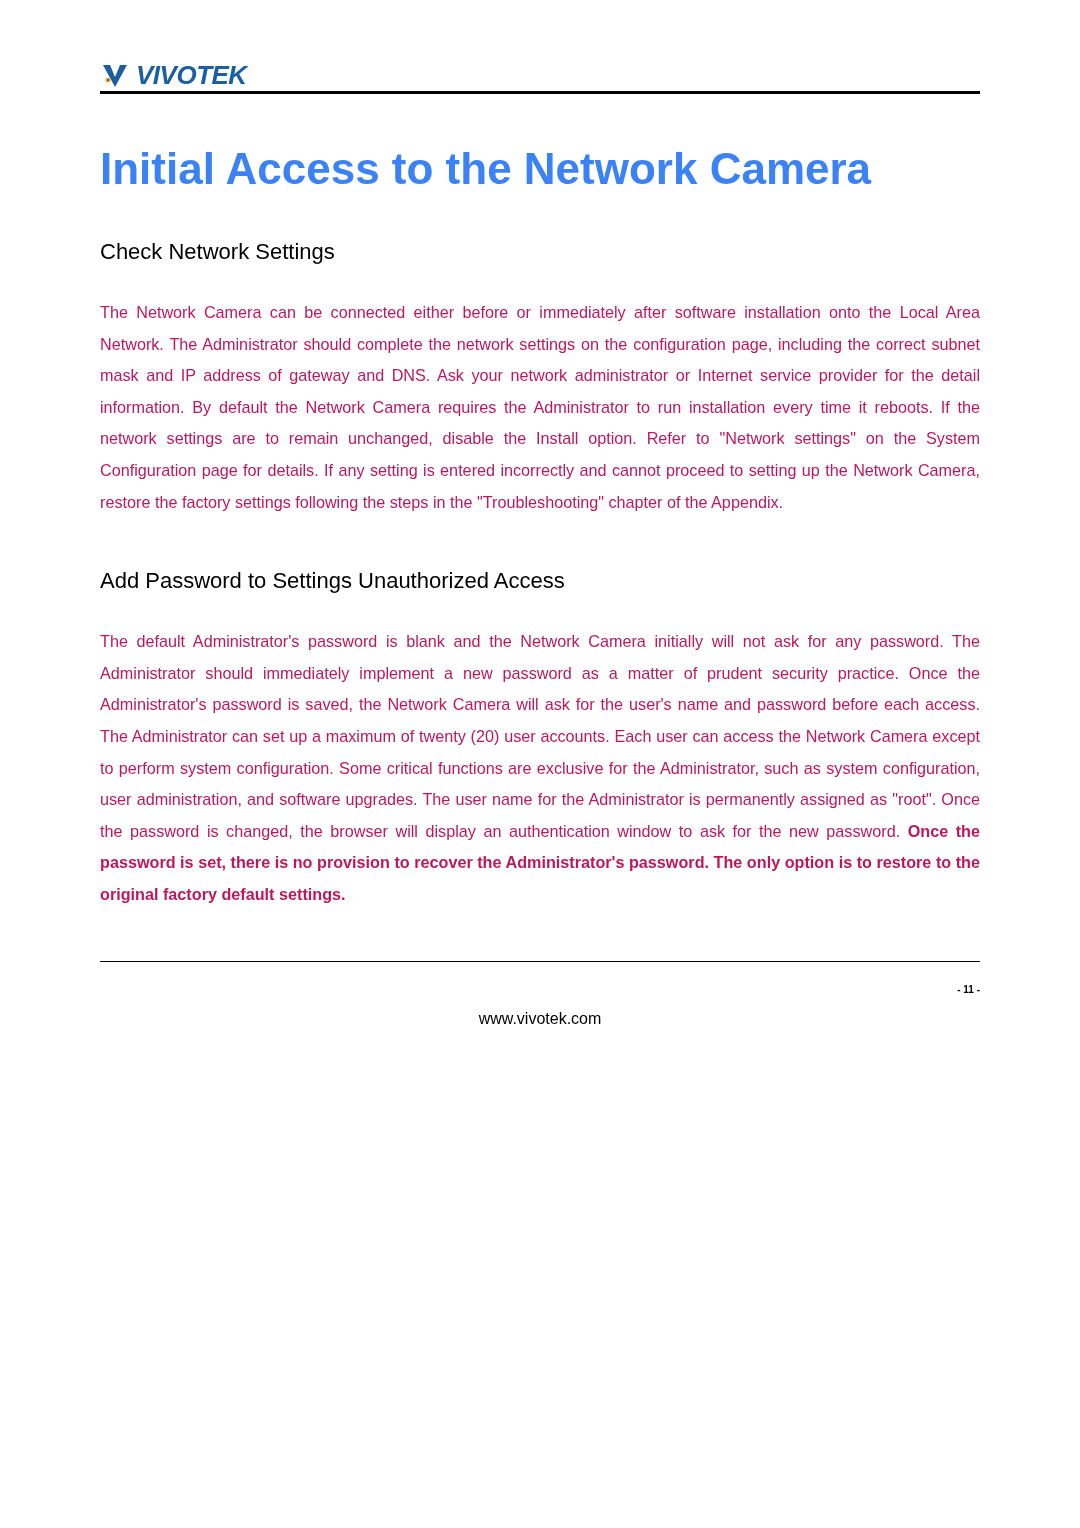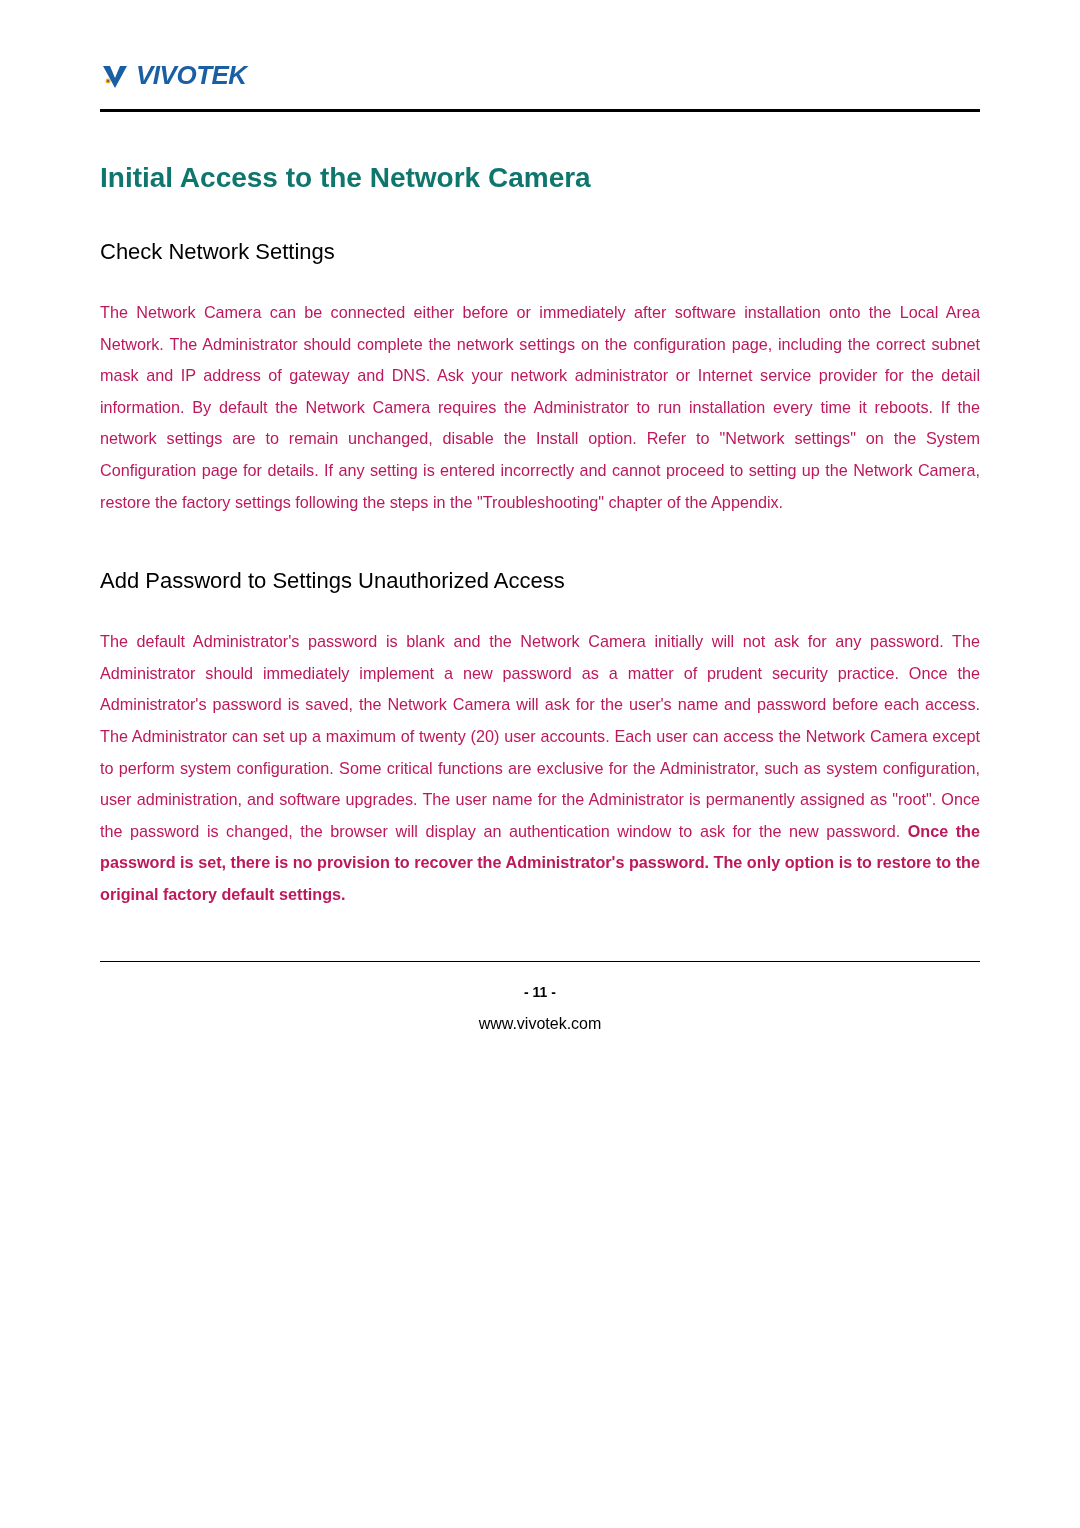--- a/index.html
+++ b/index.html
@@ -10,22 +10,21 @@
     body {
       font-family: Verdana, Geneva, sans-serif;
       background: #fff;
       width: 1080px;
       height: 1528px;
       position: relative;
       padding: 60px 100px 40px 100px;
     }
     .logo {
       display: flex;
-      align-items: flex-end;
-      margin-bottom: 18px;
+      align-items: flex-start;
     }
     .logo-icon {
       width: 30px;
       height: 30px;
       margin-right: 6px;
     }
     .logo-text {
       font-family: Arial, sans-serif;
       font-weight: 900;
       font-size: 26px;
@@ -38,44 +37,44 @@
       border-top: 3px solid #000;
       margin-bottom: 50px;
     }
     .hr-thin {
       border: none;
       border-top: 1.5px solid #000;
       margin-top: 35px;
       margin-bottom: 22px;
     }
     h1 {
-      font-size: 28px;
+      font-size: 44px;
       font-weight: bold;
       margin-bottom: 45px;
-      color: #0f766e;
+      color: #3b82f6;
     }
     h2 {
       font-size: 22px;
       font-weight: normal;
       margin-bottom: 32px;
       color: #000;
     }
     .body-text {
       font-size: 16.2px;
       line-height: 1.95;
       text-align: justify;
       color: #be185d;
       margin-bottom: 50px;
     }
     .bold-inline {
       font-weight: bold;
     }
     .page-number {
-      text-align: center;
-      font-size: 14px;
+      text-align: right;
+      font-size: 10px;
       font-weight: bold;
       margin-bottom: 12px;
     }
     .footer {
       text-align: center;
       font-size: 16px;
       line-height: 1.5;
     }
   </style>
 </head>

